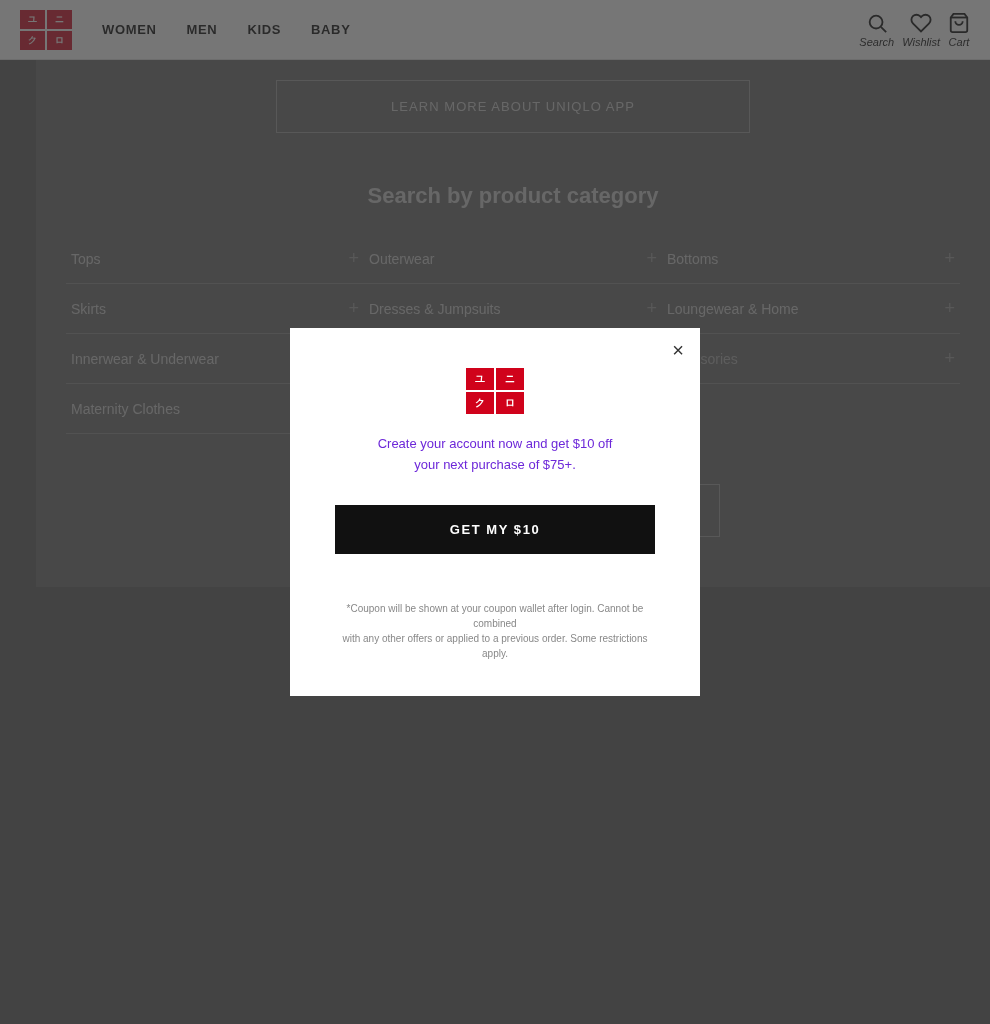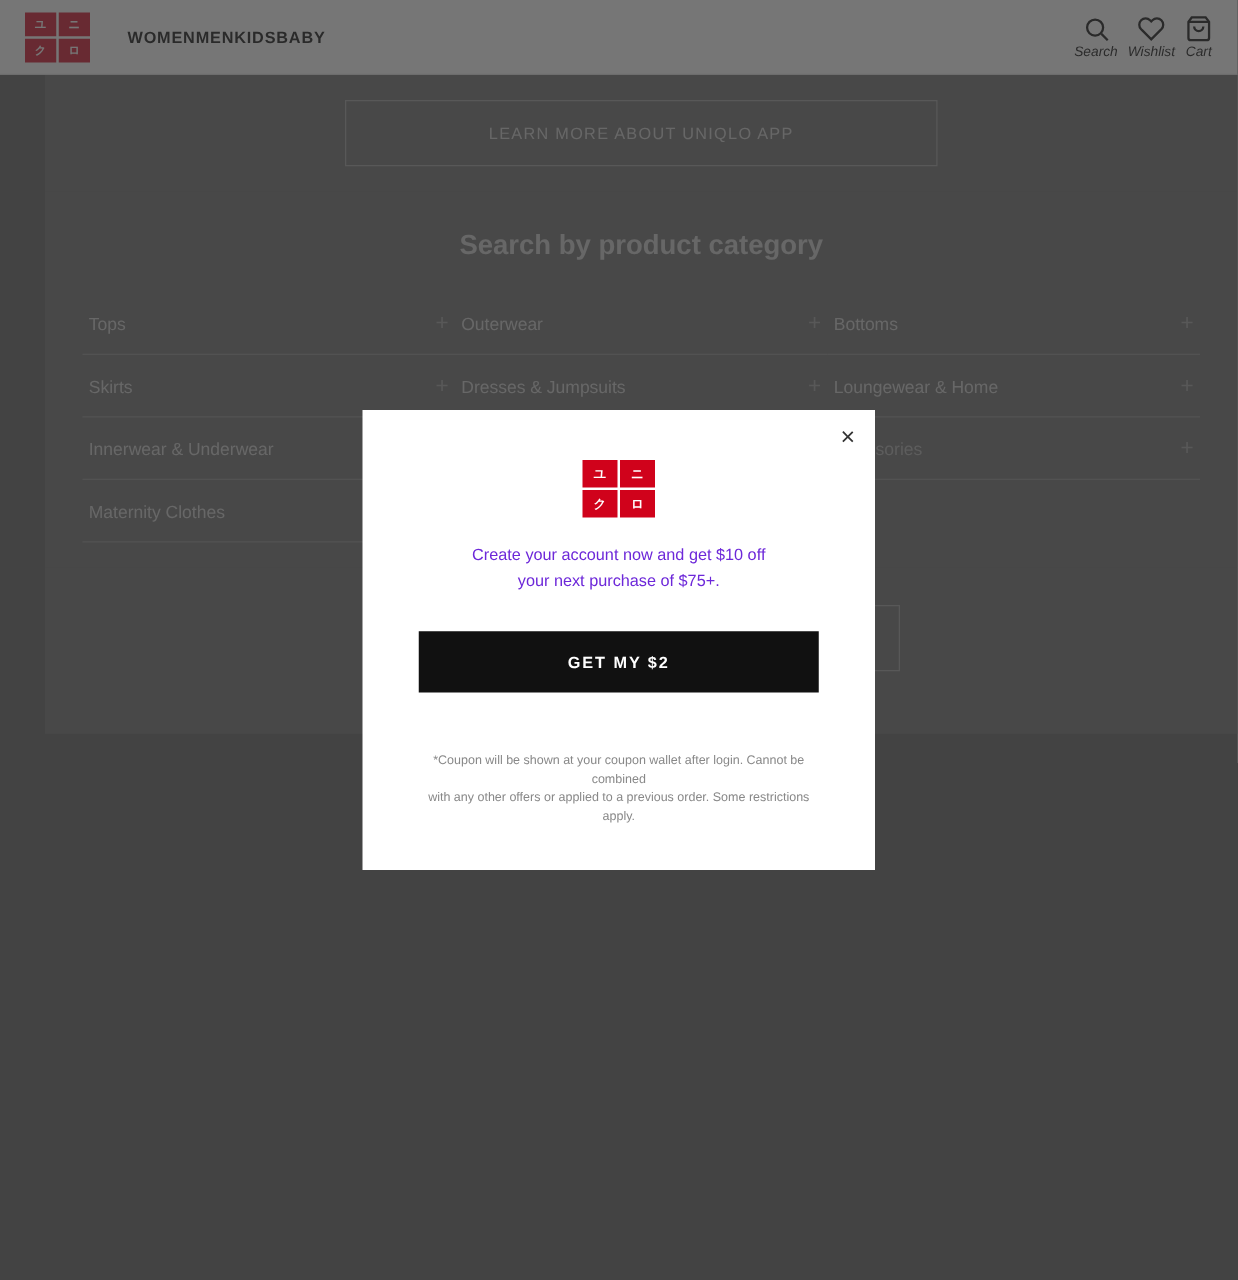--- a/index.html
+++ b/index.html
@@ -24,21 +24,21 @@
       width: 52px;
       height: 40px;
     }
     .logo-cell {
       background: #d0021b;
       display: flex; align-items: center; justify-content: center;
       color: #fff;
       font-size: 9px;
       font-weight: bold;
     }
-    .nav { display: flex; }
+    .nav { display: flex; gap: 30px; }
     .nav-item {
       font-size: 13px;
       font-weight: 600;
       letter-spacing: 0.05em;
       cursor: pointer;
       text-decoration: none;
       color: #000;
     }
     .header-right { display: flex; align-items: center; gap: 8px; font-style: italic; }
     .header-icon { display: flex; flex-direction: column; align-items: center; cursor: pointer; gap: 2px; }
@@ -316,16 +316,16 @@
     <button class="modal-close">×</button>
     <div class="modal-logo">
       <div class="modal-logo-inner">
         <div class="modal-logo-cell">ユ</div>
         <div class="modal-logo-cell">ニ</div>
         <div class="modal-logo-cell">ク</div>
         <div class="modal-logo-cell">ロ</div>
       </div>
     </div>
     <p class="modal-subtext">Create your account now and get $10 off<br>your next purchase of $75+.</p>
-    <button class="modal-cta">GET MY $2</button>
+    <button class="modal-cta">GET MY $10</button>
     <p class="modal-disclaimer">*Coupon will be shown at your coupon wallet after login. Cannot be combined<br>with any other offers or applied to a previous order. Some restrictions apply.</p>
   </div>
 </div>
 
 </body></html>

